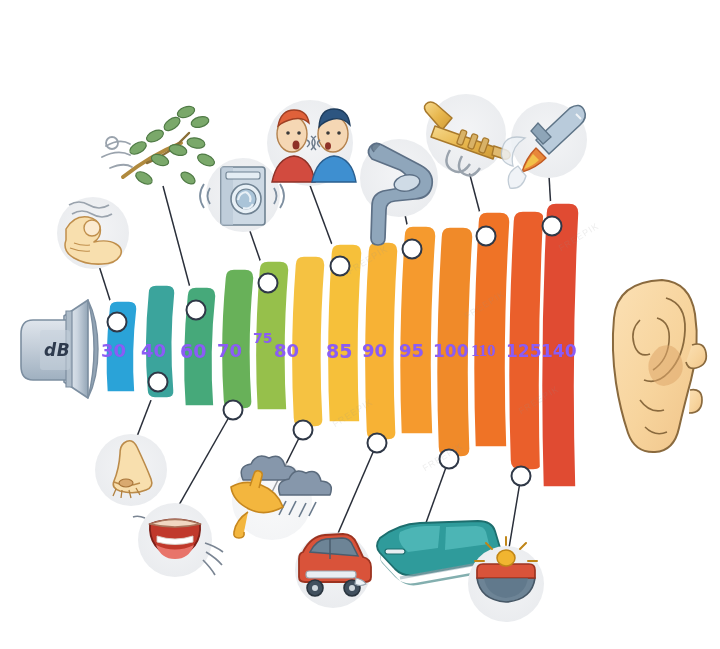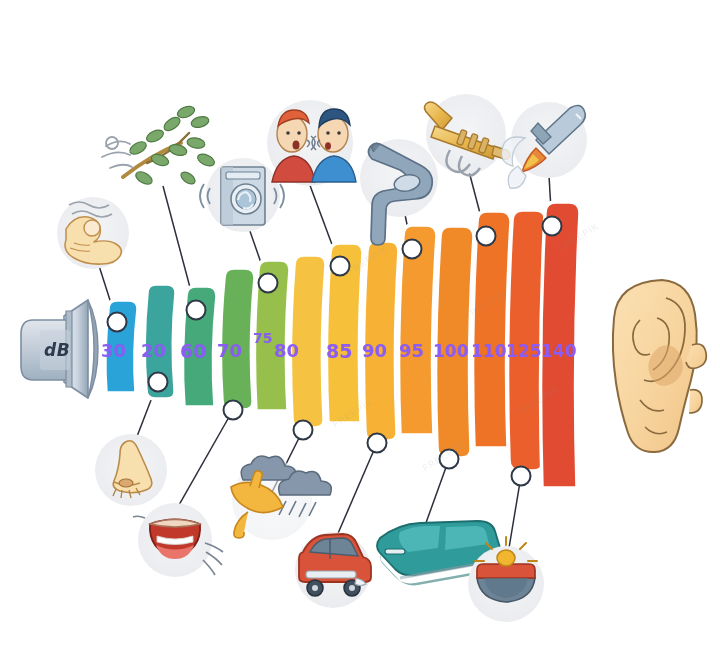--- a/index.html
+++ b/index.html
@@ -344,30 +344,30 @@
       <path d="M640 320 q-10 10 -6 24 q4 14 16 10" fill="none" stroke="#8a6a3e" stroke-width="1.6"></path>
       <path d="M659 347 q16 -6 22 10 q6 17 -8 26 q-14 8 -22 -6 q-8 -16 8 -30 z" fill="#dfa86b" opacity=".55"></path>
       <path d="M640 400 q10 14 24 10" fill="none" stroke="#8a6a3e" stroke-width="1.6"></path>
       <path d="M645 427 q10 10 22 5" fill="none" stroke="#8a6a3e" stroke-width="1.5"></path>
     </g>
   </svg>
 
   <div class="dbtext" style="left:44px;top:340px;">dB</div>
 
   <div class="barnum" style="left:101px;top:340px;width:34px;font-size:18px;">30</div>
-  <div class="barnum" style="left:141px;top:340px;width:34px;font-size:18px;">20</div>
+  <div class="barnum" style="left:141px;top:340px;width:34px;font-size:18px;">40</div>
   <div class="barnum" style="left:180px;top:340px;width:34px;font-size:19px;">60</div>
   <div class="barnum" style="left:217px;top:340px;width:34px;font-size:18px;">70</div>
   <div class="barnum" style="left:253px;top:330px;width:34px;font-size:14px;">75</div>
   <div class="barnum" style="left:274px;top:340px;width:34px;font-size:18px;">80</div>
   <div class="barnum" style="left:326px;top:340px;width:34px;font-size:19px;">85</div>
   <div class="barnum" style="left:362px;top:340px;width:34px;font-size:18px;">90</div>
   <div class="barnum" style="left:399px;top:340px;width:34px;font-size:18px;">95</div>
   <div class="barnum" style="left:433px;top:341px;width:40px;font-size:17px;">100</div>
-  <div class="barnum" style="left:471px;top:341px;width:40px;font-size:17px;">110</div>
+  <div class="barnum" style="left:471px;top:341px;width:40px;font-size:17px;font-family:Liberation Serif, serif;">110</div>
   <div class="barnum" style="left:506px;top:341px;width:40px;font-size:17px;">125</div>
   <div class="barnum" style="left:541px;top:341px;width:40px;font-size:17px;">140</div>
 
   <div class="wm" style="left:345px;top:255px;">FREEPIK</div>
   <div class="wm" style="left:462px;top:300px;">FREEPIK</div>
   <div class="wm" style="left:556px;top:232px;">FREEPIK</div>
   <div class="wm" style="left:330px;top:408px;">FREEPIK</div>
   <div class="wm" style="left:516px;top:395px;">FREEPIK</div>
   <div class="wm" style="left:420px;top:452px;">FREEPIK</div>
 

